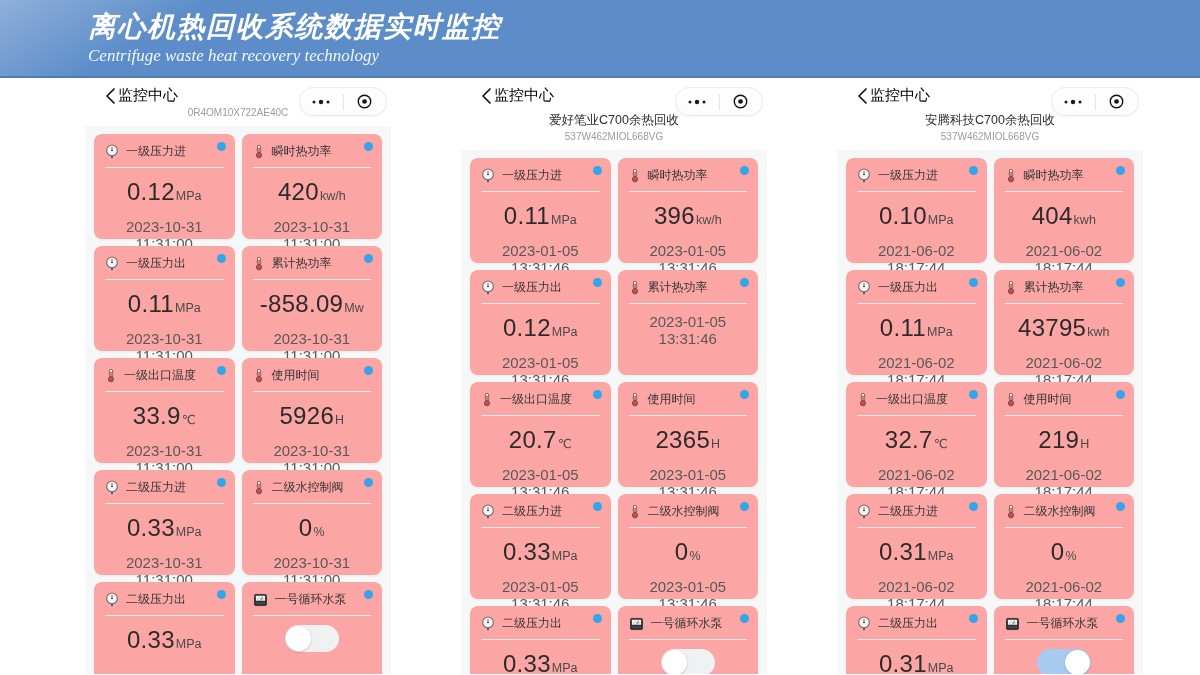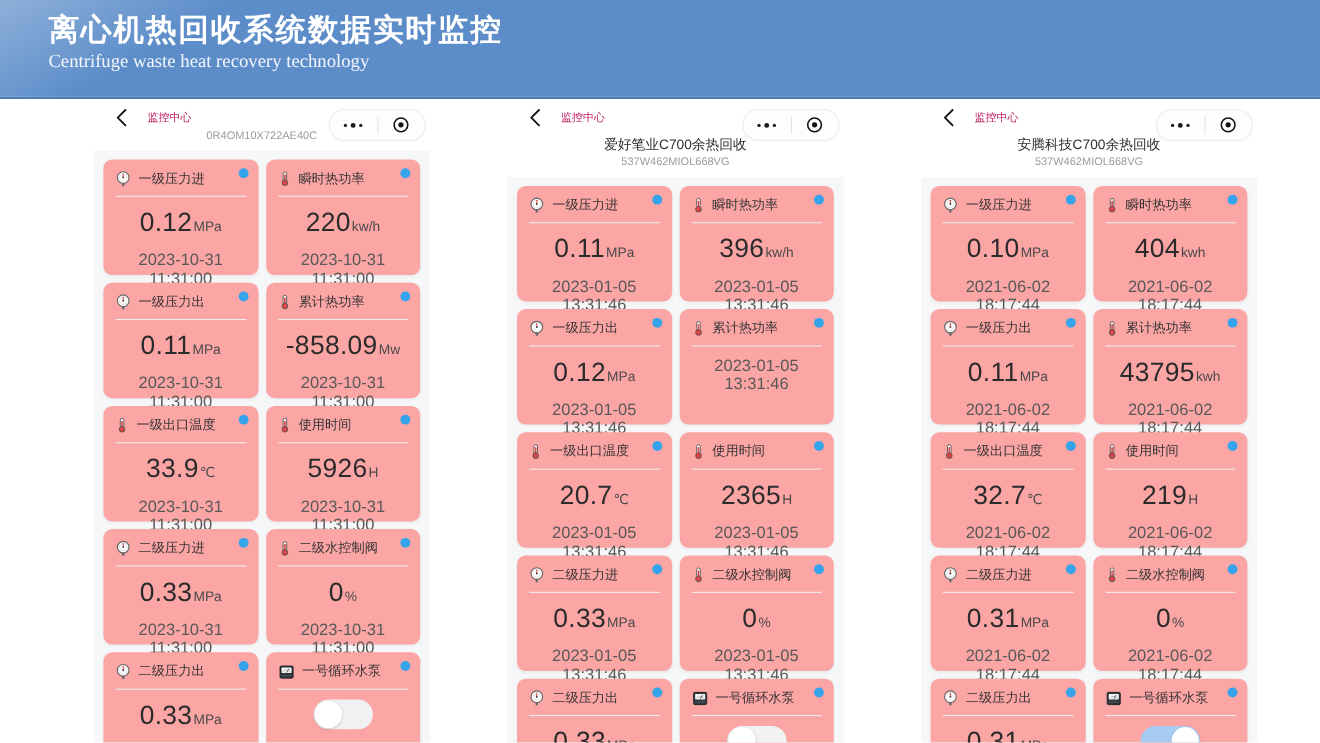--- a/index.html
+++ b/index.html
@@ -3,40 +3,41 @@
 <meta charset="utf-8">
 <style>
   html,body{margin:0;padding:0;}
   body{
     width:1200px;height:675px;overflow:hidden;background:#ffffff;
     font-family:"Liberation Sans","DejaVu Sans",sans-serif;
     -webkit-font-smoothing:antialiased;
   }
   
   .banner{
-    height:90px;box-sizing:border-box;
+    height:78px;box-sizing:border-box;
     background:linear-gradient(150deg,#8fb0da 0%,#5c8dc9 16%,#5c8dc9 100%);
     border-bottom:2px solid #4d7db8;
-    padding:10px 0 0 44px;
+    padding:10px 0 0 88px;
+    font-style:italic;
   }
   .banner-title{
     color:#ffffff;font-size:28px;font-weight:bold;letter-spacing:1.5px;line-height:34px;
   }
   .banner-subtitle{
     color:#f2f6fb;font-family:"Liberation Serif","DejaVu Serif",serif;
     font-size:17px;line-height:22px;margin-top:1px;
   }
   
   .phones-row{
     display:flex;gap:70px;padding-left:85px;height:596px;box-sizing:border-box;
   }
   .phone{width:306px;flex:0 0 auto;display:flex;flex-direction:column;overflow:hidden;}
   .phone-nav{position:relative;height:30px;margin-top:8px;display:flex;align-items:center;padding-left:18px;}
   .back-chevron{display:inline-flex;cursor:pointer;}
-  .nav-title{margin-left:16px;font-size:10px;color:#be185d;}
+  .nav-title{font-size:15px;color:#000000;}
   .capsule{
     position:absolute;right:4px;top:1px;width:86px;height:27px;border-radius:14px;
     background:#fdfdfd;border:1px solid #ececec;display:flex;align-items:center;
     box-shadow:0 1px 2px rgba(0,0,0,0.04);
   }
   .capsule-half{flex:1;display:flex;justify-content:center;align-items:center;cursor:pointer;}
   .capsule-divider{width:1px;height:16px;background:#e4e4e4;}
   
   .device-name{text-align:center;font-size:12.5px;color:#2d2d2d;margin-top:7px;}
   .device-serial{text-align:center;font-size:10px;color:#9b9b9b;margin-top:2px;}
@@ -137,21 +138,21 @@
           <rect x="7.7" y="1.2" width="4.6" height="11.5" rx="2.3" fill="#ffffff" stroke="#555" stroke-width="1.2"></rect>
           <line x1="10" y1="5.2" x2="10" y2="11.4" stroke="#e04343" stroke-width="2.1" stroke-linecap="round"></line>
           <circle cx="10" cy="15.3" r="3.7" fill="#e04343" stroke="#555" stroke-width="1.2"></circle>
         </svg>
       </span>
 
       <span class="card-label">瞬时热功率</span>
     </div>
     <div class="card-divider"></div>
     <div class="card-value">
-      <span class="value-number">220</span><span class="value-unit">kw/h</span>
+      <span class="value-number">420</span><span class="value-unit">kw/h</span>
     </div>
 
     <div class="card-time">2023-10-31 11:31:00</div>
   </div>
 
   <div class="card">
     <span class="blue-dot"></span>
     <div class="card-head">
       <span class="icon">
         <svg width="16" height="17" viewBox="0 0 20 20">

